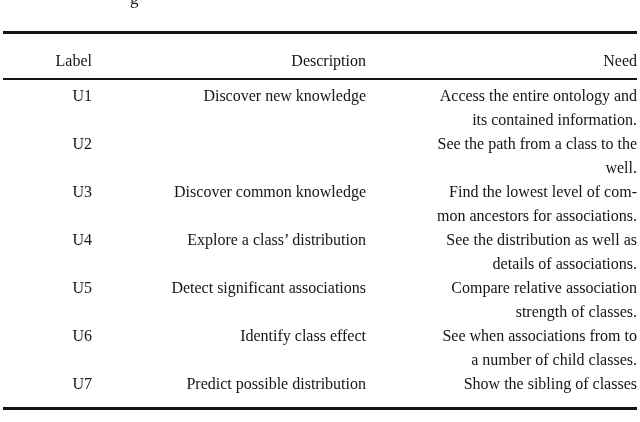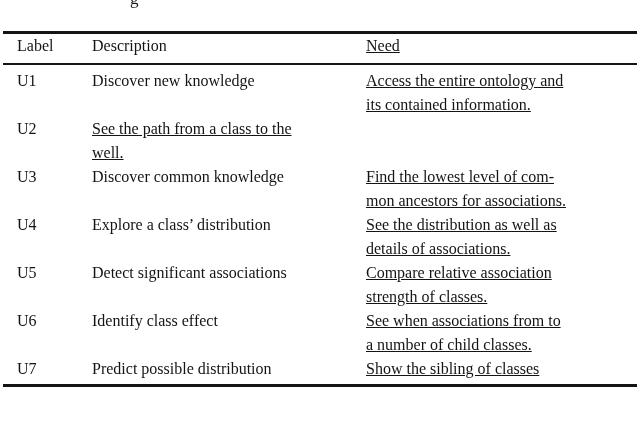--- a/index.html
+++ b/index.html
@@ -37,50 +37,51 @@
     position: absolute;
     left: 3px;
     right: 3px;
     top: 31px;
     border-top: 3px solid #141414;
     border-bottom: 3px solid #141414;
   }
 
   .thead {
     display: flex;
-    padding-top: 0;
+    padding-top: 15px;
     height: 29px;              
     border-bottom: 2px solid #141414;
     line-height: 23px;
+    text-align: right;
   }
 
   .tbody {
     padding-top: 4px;
-    padding-bottom: 2px;
+    padding-bottom: 10px;
+    text-align: right;
   }
 
   .trow {
     display: flex;
     line-height: 23.5px;
     margin-bottom: 1px;
   }
 
   .cell-label {
     width: 89px;
     padding-left: 14px;
     box-sizing: border-box;
     flex: 0 0 auto;
   }
   .cell-desc {
     width: 274px;
     flex: 0 0 auto;
   }
   .cell-need {
     flex: 1 1 auto;
-    text-decoration: underline;
   }
   .need-line {
     display: block;
   }
 </style>
 </head>
 <body>
 
 <div class="caption-clip">
   <span>g</span>

